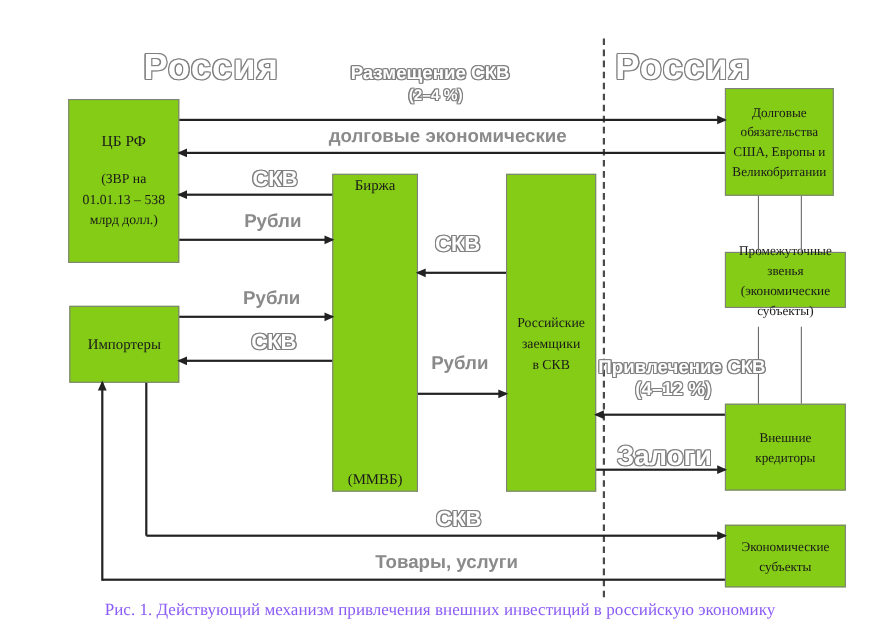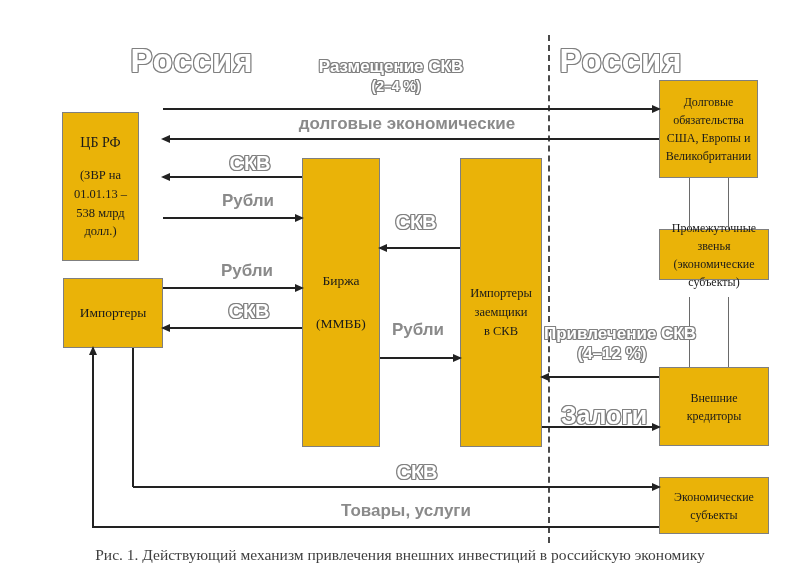--- a/index.html
+++ b/index.html
@@ -1,20 +1,20 @@
 <!DOCTYPE html>
 <html><head>
 <meta charset="utf-8">
 <style>
   html,body{margin:0;padding:0;background:#fff;}
   .stage{position:relative;width:800px;height:580px;background:#fff;overflow:hidden;
          font-family:"Liberation Serif",serif;color:#1a1a1a;}
 
   
-  .box{position:absolute;border:1px solid #7f7f7f;background:#eab308;box-sizing:border-box;
+  .box{position:absolute;border:1px solid #7f7f7f;background:#84cc16;box-sizing:border-box;
        display:flex;flex-direction:column;align-items:center;justify-content:center;
        text-align:center;line-height:1.5;}
   .box .t{white-space:pre-line;}
 
   
   .hline{position:absolute;height:2px;background:#222;}
   .vline{position:absolute;width:2px;background:#222;}
   .conn {position:absolute;width:1px;background:#6a6a6a;}
   .ah-r{position:absolute;right:-2px;top:50%;transform:translateY(-50%);width:0;height:0;
         border-left:9px solid #222;border-top:4.5px solid transparent;border-bottom:4.5px solid transparent;}
@@ -28,48 +28,48 @@
   
   .lbl{position:absolute;transform:translateX(-50%);white-space:nowrap;
        font-family:"Liberation Sans",sans-serif;font-weight:bold;}
   .gray{color:#8a8a8a;}
   .outline{color:#fff;
      text-shadow:-1px -1px 0 #808080,1px -1px 0 #808080,-1px 1px 0 #808080,1px 1px 0 #808080,
                  -1px 0 0 #808080,1px 0 0 #808080,0 -1px 0 #808080,0 1px 0 #808080;}
   .region{font-size:33px;letter-spacing:1px;}
 
   .caption{position:absolute;transform:translateX(-50%);white-space:nowrap;
-           font-family:"Liberation Serif",serif;font-size:15.5px;color:#404040;}
+           font-family:"Liberation Serif",serif;font-size:15.5px;color:#8b5cf6;}
 </style>
 </head>
 <body>
 
 <div class="stage">
 
   <div class="lbl outline region" style="left:192px;top:42px;">Россия</div>
   <div class="lbl outline region" style="left:621px;top:42px;">Россия</div>
 
   <div class="dashed" style="left:548px;top:35px;height:508px;"></div>
 
-  <div class="box" style="left:62px;top:90px;width:77px;height:149px;font-size:12.5px;padding:0 7px;margin-top:22px;">
+  <div class="box" style="left:62px;top:90px;width:101px;height:149px;font-size:12.5px;padding:0 7px;">
     <div class="t" style="font-size:14px;margin-bottom:13px;">ЦБ РФ</div>
     <div class="t">(ЗВР на 01.01.13 – 538 млрд долл.)</div>
   </div>
 
   <div class="box" style="left:63px;top:278px;width:100px;height:70px;font-size:13.5px;align-items:center;">
     <div class="t">Импортеры</div>
   </div>
 
-  <div class="box" style="left:302px;top:158px;width:78px;height:289px;font-size:13.5px;">
+  <div class="box" style="left:302px;top:158px;width:78px;height:289px;font-size:13.5px;justify-content:space-between;">
     <div class="t" style="margin-bottom:22px;">Биржа</div>
     <div class="t">(ММВБ)</div>
   </div>
 
   <div class="box" style="left:460px;top:158px;width:82px;height:289px;font-size:12.5px;padding:20px 10px 0 10px;">
-    <div class="t">Импортеры заемщики в СКВ</div>
+    <div class="t">Российские заемщики в СКВ</div>
   </div>
 
   <div class="box" style="left:659px;top:80px;width:99px;height:98px;font-size:12px;padding:0 3px;">
     <div class="t">Долговые обязательства США, Европы и Великобритании</div>
   </div>
 
   <div class="box" style="left:659px;top:229px;width:110px;height:51px;font-size:12px;padding:0 4px;">
     <div class="t">Промежуточные звенья (экономические субъекты)</div>
   </div>
 

